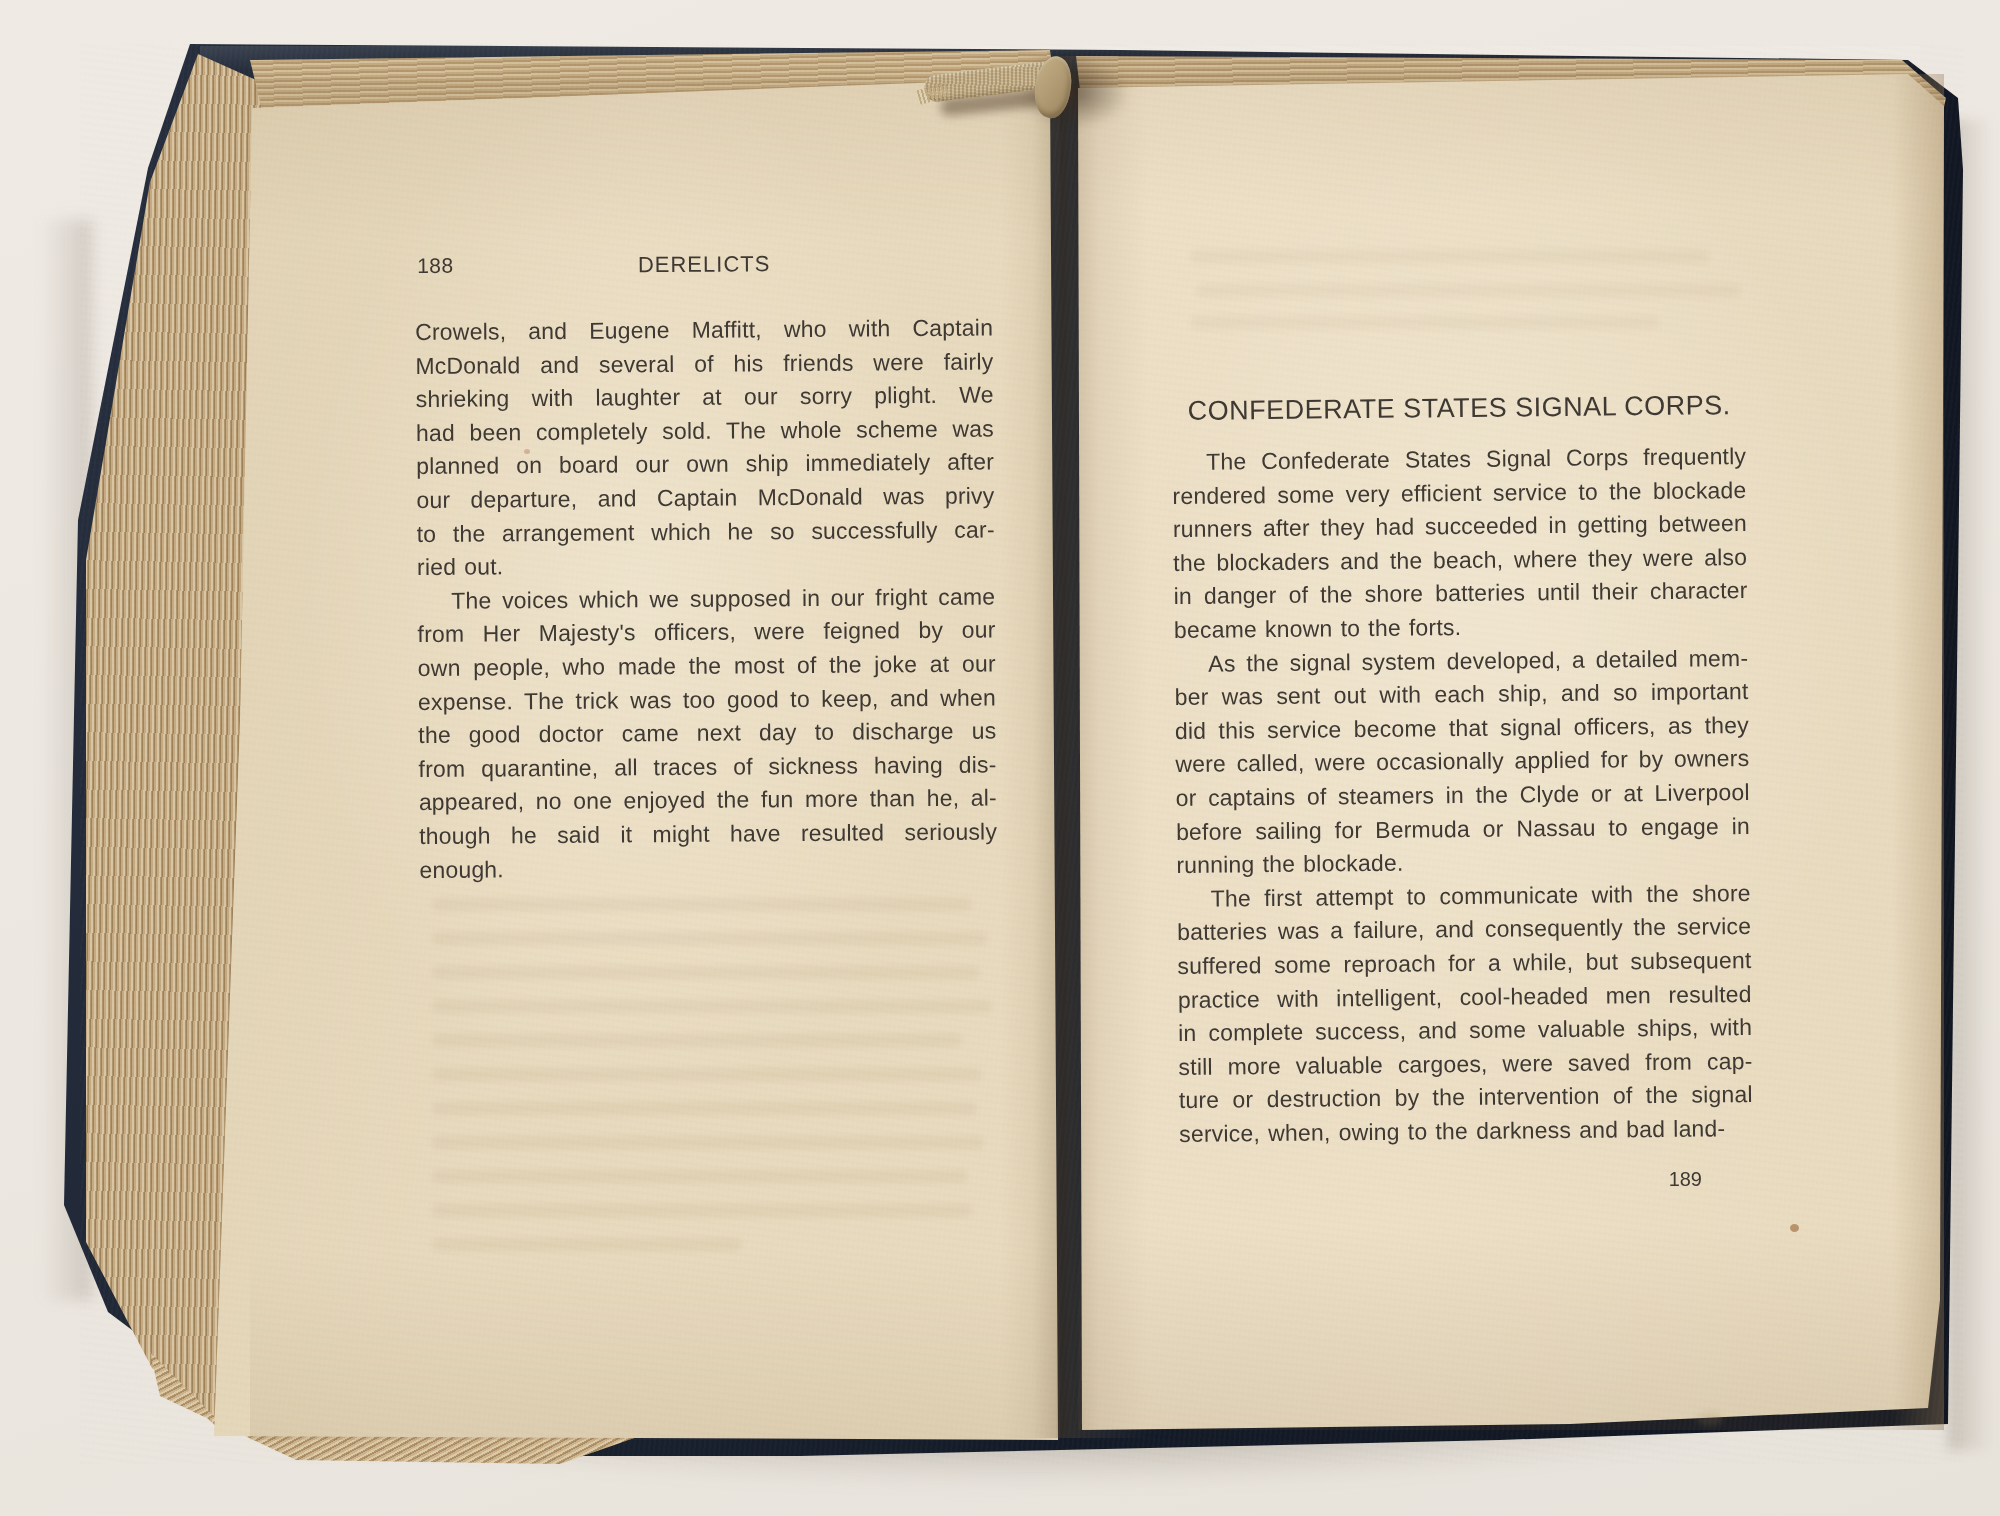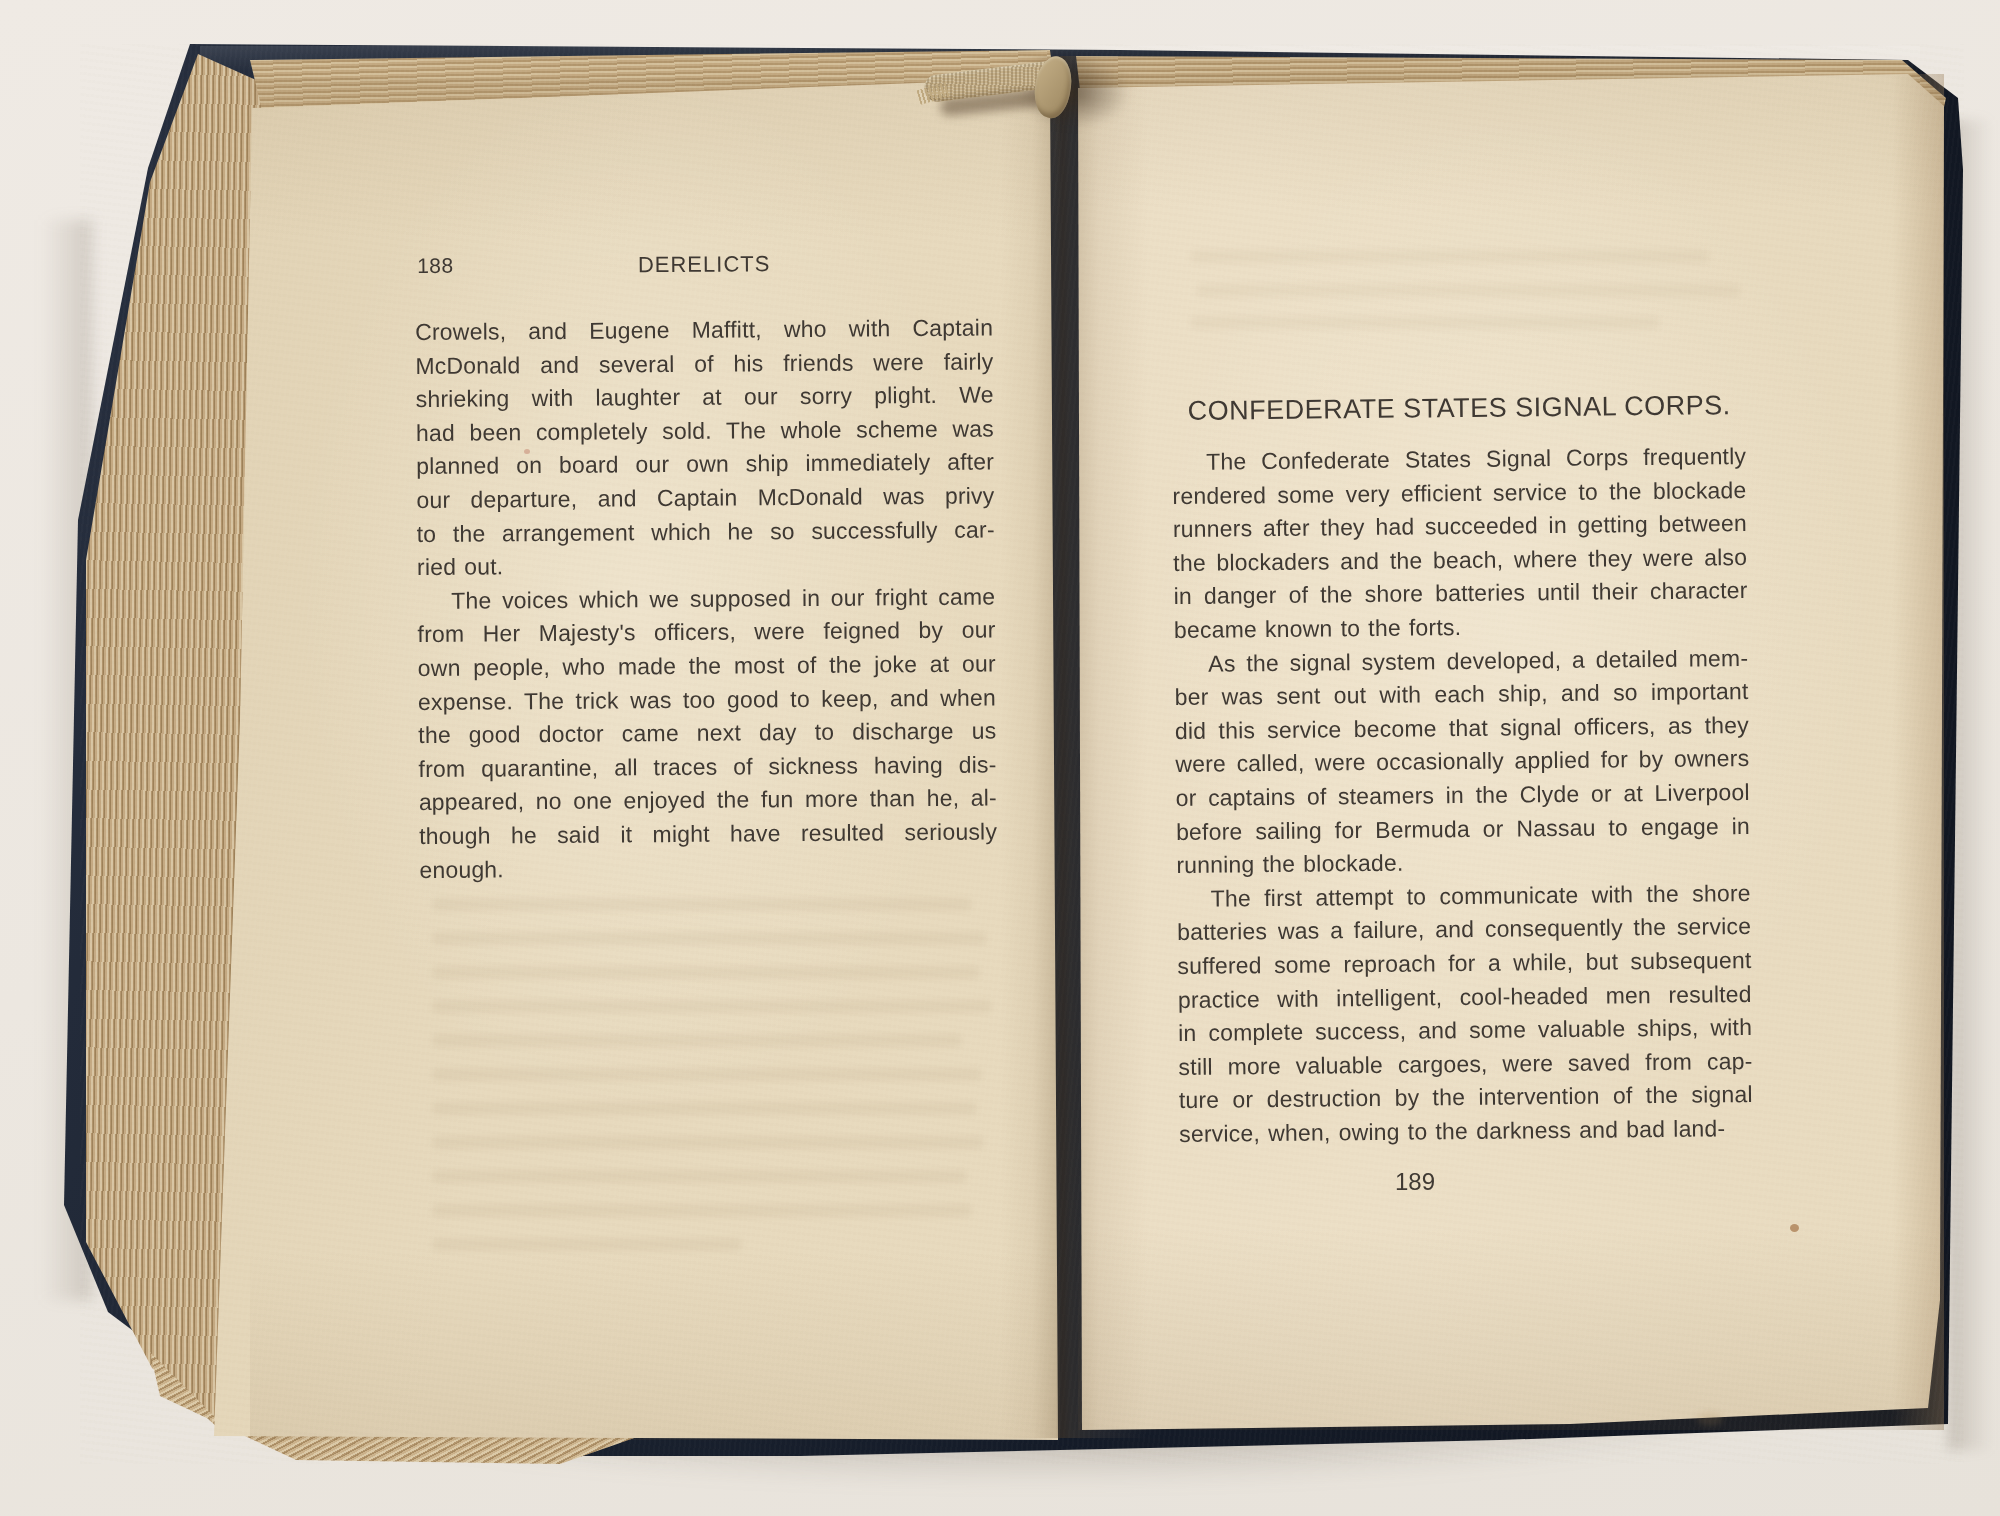--- a/index.html
+++ b/index.html
@@ -89,21 +89,21 @@
   .ink{color:var(--ink,#3f3933);}
   .tilt-l{transform:rotate(-0.45deg);transform-origin:left top;}
   .tilt-r{transform:rotate(-0.6deg);transform-origin:left top;}
   .lp-header{left:415px;top:252px;width:578px;height:34px;font-size:21px;letter-spacing:.5px;}
   .lp-folio{position:absolute;left:2px;top:2px;font-size:21px;}
   .lp-title{text-align:center;font-size:22px;letter-spacing:1px;padding-top:2px;}
   .body-block{font-size:23px;}
   .lp-body{left:415px;top:316px;width:578px;}
   .rp-heading{left:1172px;top:396px;width:574px;text-align:center;font-size:27px;letter-spacing:.5px;}
   .rp-body{left:1172px;top:446px;width:574px;}
-  .rp-folio{left:1172px;top:1168px;width:574px;text-align:center;font-size:24px;transform:translateX(-44px);}
+  .rp-folio{left:1172px;top:1168px;width:574px;text-align:right;font-size:20px;transform:translateX(-44px);}
   .line{height:33.6px;line-height:33.6px;text-align:justify;text-align-last:justify;
         word-spacing:1.5px;letter-spacing:.2px;white-space:normal;}
   .line.last{text-align-last:left;}
   .para.indent .line:first-child{text-indent:34px;}
 
   
   .ghost{position:absolute;height:13px;border-radius:6px;background:#97805f;filter:blur(3px);}
   .stain{position:absolute;border-radius:50%;}
   .stain1{left:1790px;top:1224px;width:9px;height:8px;background:rgba(146,88,38,.55);filter:blur(.5px);}
   .stain2{left:524px;top:449px;width:6px;height:5px;background:rgba(190,120,100,.45);filter:blur(.5px);}

